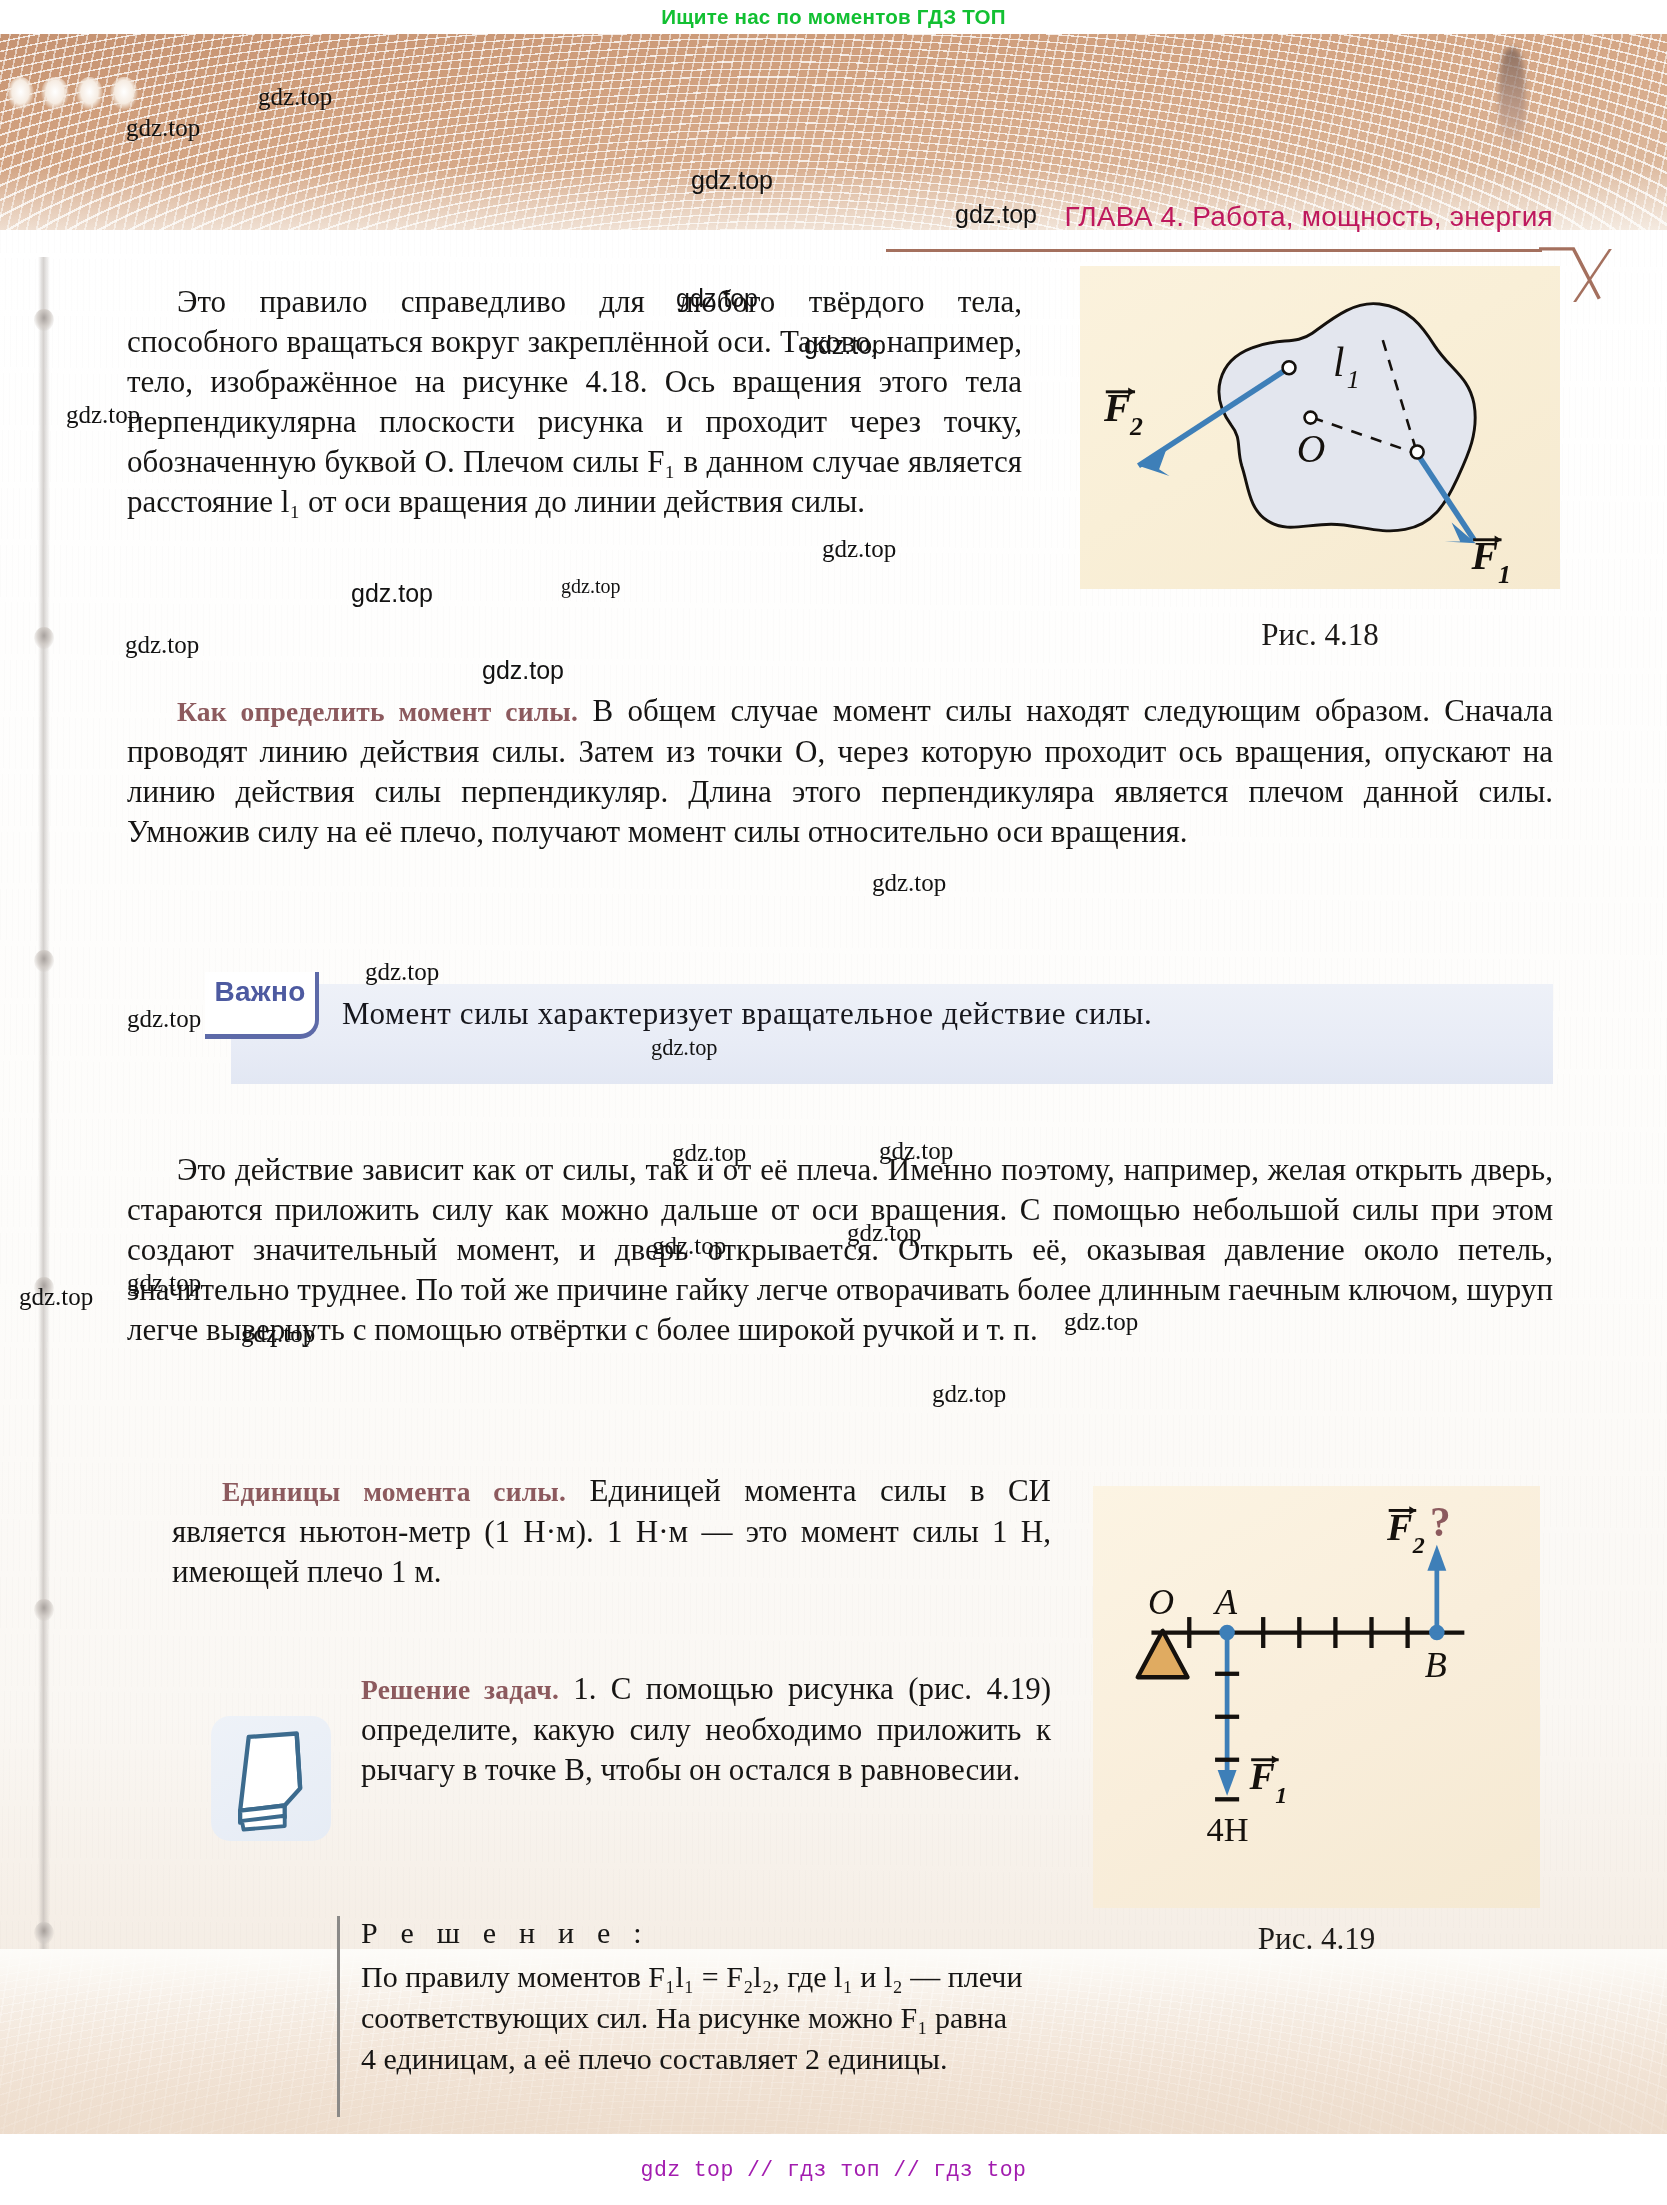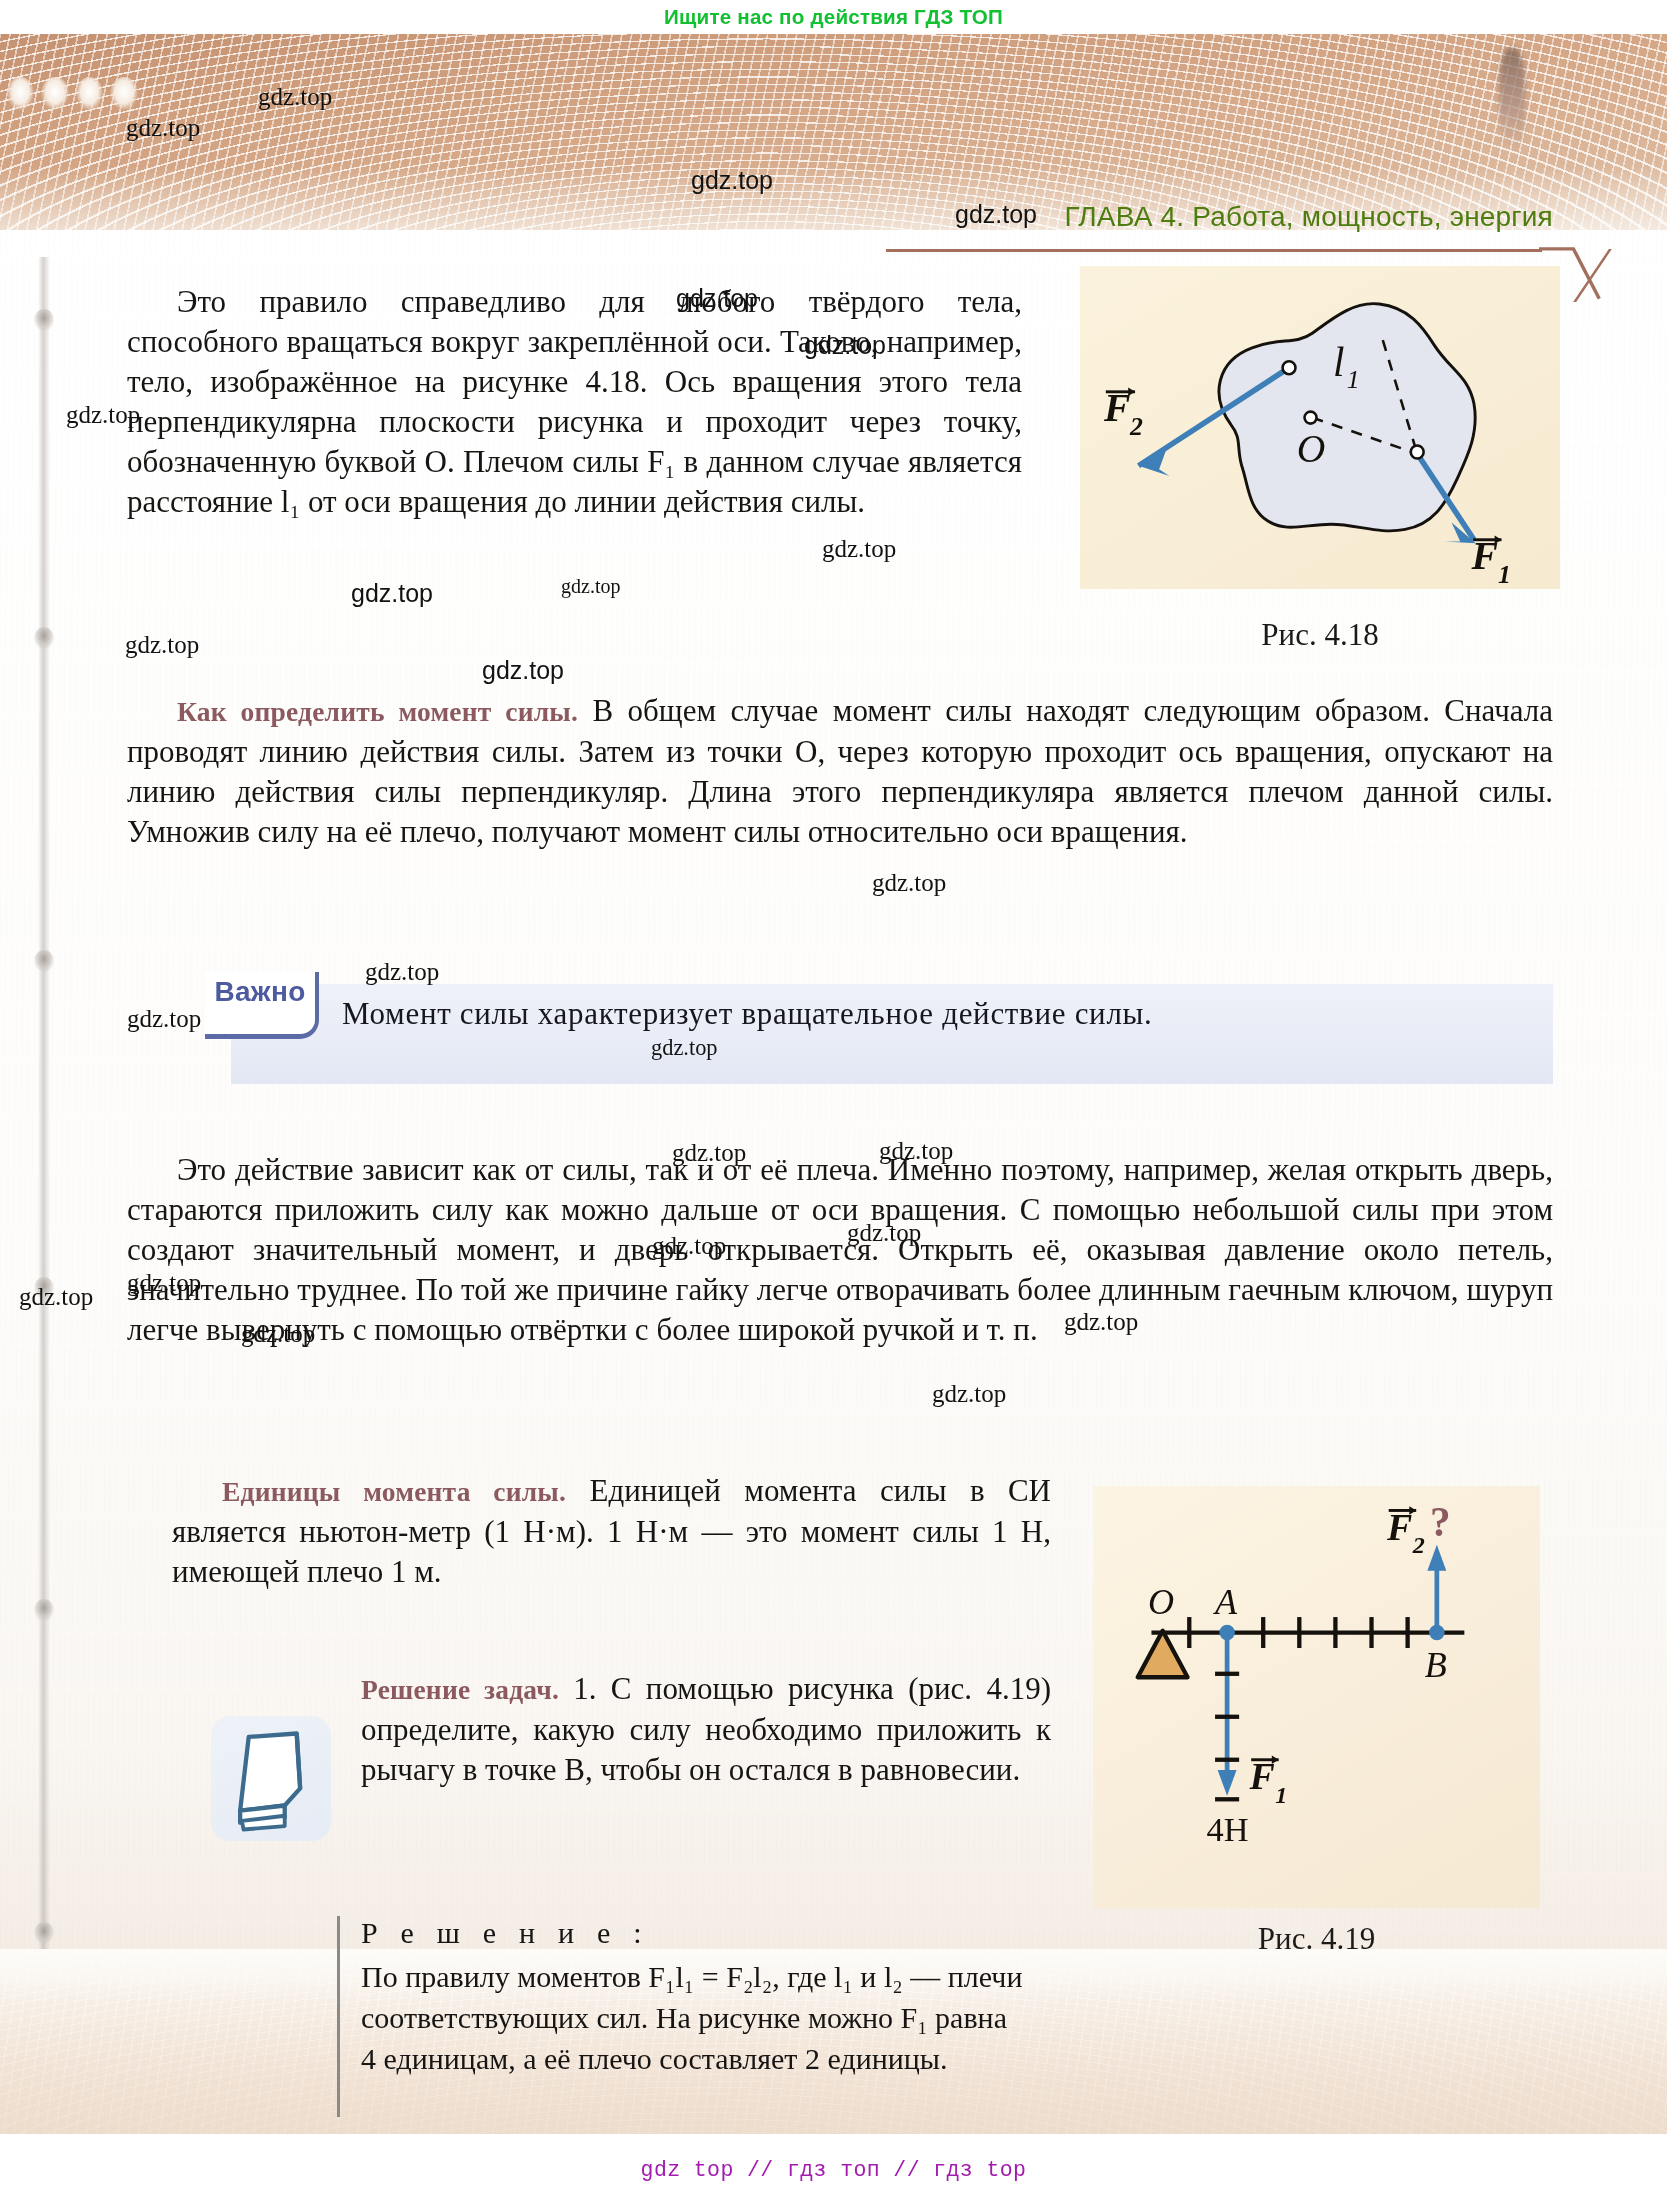--- a/index.html
+++ b/index.html
@@ -89,21 +89,21 @@
     pointer-events:none;
   }
 
   
   #running-head{
     position:absolute;left:873px;top:169px;width:680px;
     text-align:right;z-index:20;
   }
   #running-head .rh-text{
     font-family:"Liberation Sans", sans-serif;
-    font-size:28px;color:#4d7c0f;letter-spacing:0.2px;white-space:nowrap;
+    font-size:28px;color:#be185d;letter-spacing:0.2px;white-space:nowrap;
   }
   #rh-rule{
     position:absolute;left:886px;top:217px;width:656px;height:3.4px;
     background:#a4705e;z-index:20;
   }
   #rh-rule:after{
     content:"";position:absolute;right:-52px;top:0;width:53px;height:53px;
     border-right:3.4px solid #a4705e;
     transform:skewX(-34deg);
     border-bottom:0;
@@ -216,21 +216,21 @@
     position:absolute;z-index:55;pointer-events:none;
     font-family:"Liberation Sans", sans-serif;
     color:#121212;white-space:nowrap;
   }
   .wm.serif{font-family:"Liberation Serif", serif;}
 </style>
 </head>
 <body>
 
 <div id="top-banner">
-  <span>Ищите нас по действия ГДЗ ТОП</span>
+  <span>Ищите нас по моментов ГДЗ ТОП</span>
 </div>
 
 <div id="page">
 
   <div id="page-top-band">
     <div class="dark-fleck"></div>
     <div class="coil">
       <i></i>
         <i></i>
         <i></i>

